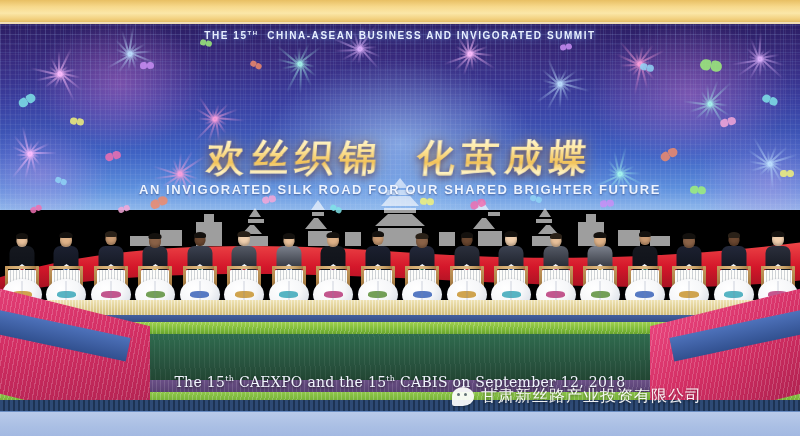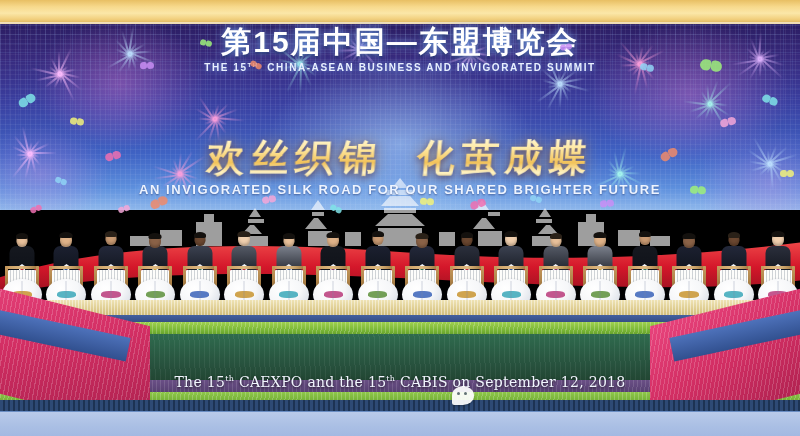--- a/index.html
+++ b/index.html
@@ -421,21 +421,20 @@
           <rect x="618" y="56" width="22" height="16"></rect>
         <rect x="130" y="62" width="20" height="10"></rect>
           <rect x="650" y="62" width="20" height="10"></rect>
         <rect x="345" y="58" width="16" height="14"></rect>
           <rect x="439" y="58" width="16" height="14"></rect>
       </g>
     </svg>
   </div>
 
   <div class="headline">
-    <div class="h-cn1">第15届中国—东盟博览会</div>
     <div class="h-en2">
       <span>THE 15</span><sup>TH</sup>&nbsp;
       <span>CHINA-ASEAN BUSINESS AND INVIGORATED SUMMIT</span>
     </div>
   </div>
 
   <div class="calli">
     <span>欢丝织锦</span><span class="gap"></span><span>化茧成蝶</span>
   </div>
   <div class="tagline">AN INVIGORATED SILK ROAD FOR OUR SHARED BRIGHTER FUTURE</div>
@@ -784,20 +783,21 @@
   </div>
 
   <div class="fence"></div>
   <div class="floor"></div>
 
   <div class="watermark">
     <div class="wx-icon">
         <i class="e1"></i>
         <i class="e2"></i>
       </div>
+    <div class="wm-text">甘肃新丝路产业投资有限公司</div>
   </div>
 
   <div id="butterflies">
       <div class="bfly" style="left: 18px; top: 96px; width: 18px; height: 9px; transform: rotate(-30deg);">
         <span style="left:0;top:0;width:9px;height:9px;background:#7fe3e8;opacity:.85"></span>
         <span style="right:0;top:0;width:9px;height:9px;background:#7fe3e8;opacity:.85;border-radius:40% 60% 55% 45%"></span>
       </div>
       <div class="bfly" style="left: 70px; top: 118px; width: 14px; height: 7px; transform: rotate(7deg);">
         <span style="left:0;top:0;width:7px;height:7px;background:#f2f27a;opacity:.85"></span>
         <span style="right:0;top:0;width:7px;height:7px;background:#f2f27a;opacity:.85;border-radius:40% 60% 55% 45%"></span>

